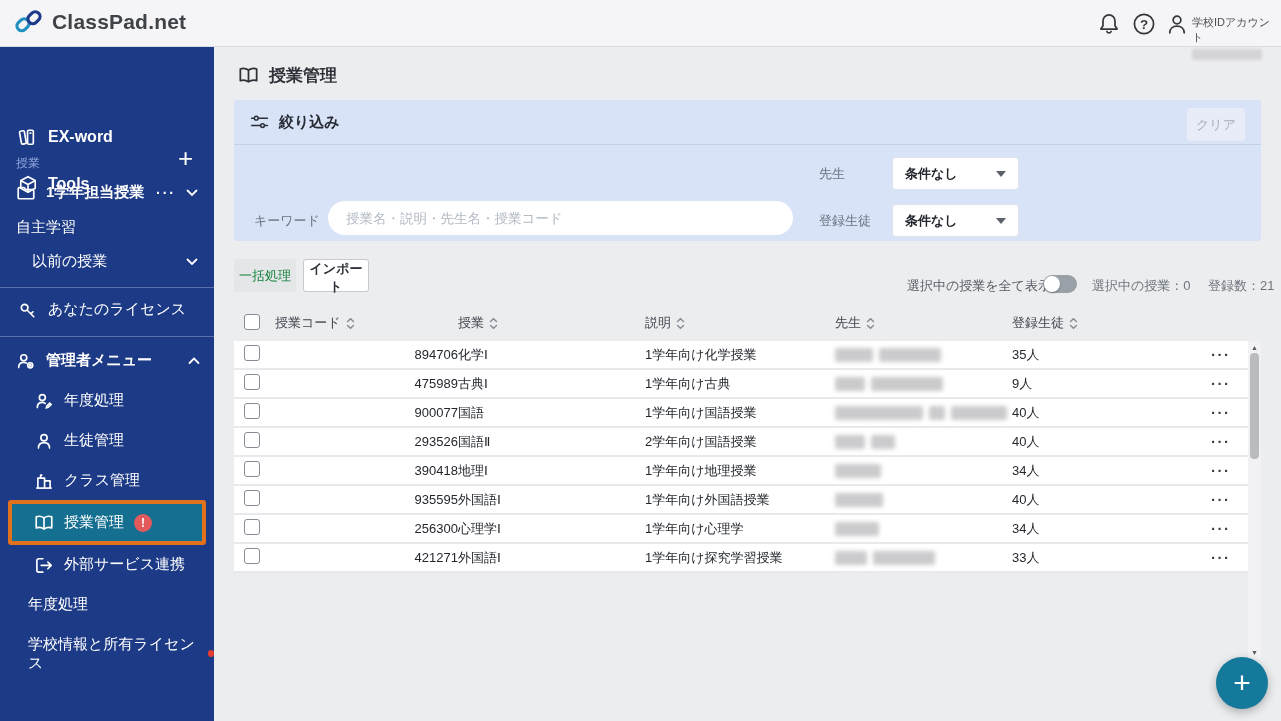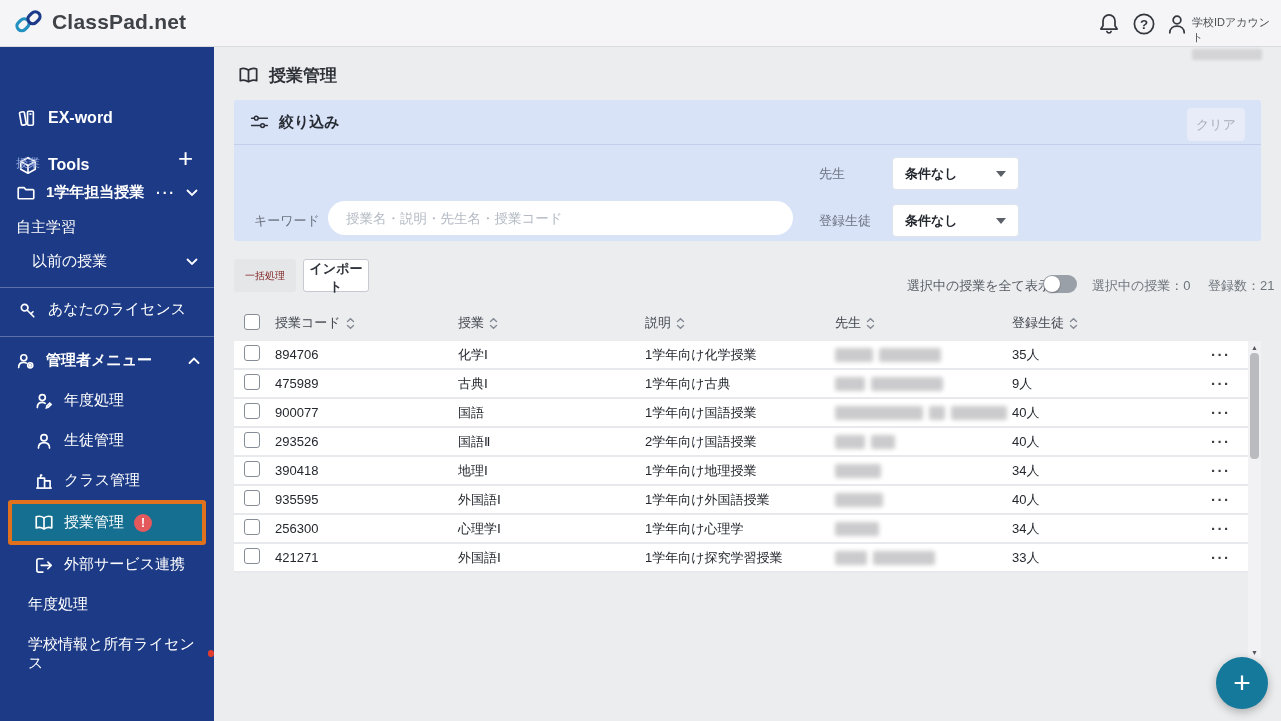--- a/index.html
+++ b/index.html
@@ -22,21 +22,21 @@
   .account { position:absolute; left:1192px; top:7px;margin-top:8px; }
   .account-label { font-size:11px; color:#4a4d52; display:block; }
   .account-blur { display:block; width:70px; height:11px; margin-top:4px;
     background:#d4d4d6; border-radius:2px; filter:blur(1.5px); }
 
   
   .sidebar { position:absolute; left:0; top:47px; width:214px; height:674px;
     background:#1c3a85; color:#fff; z-index:5; }
   .snav { position:absolute; display:flex; align-items:center; gap:10px; cursor:pointer; font-size:15px; }
   .snav .ic { width:20px; height:18px; color:#fff; flex:0 0 auto; }
-  .bold { font-weight:700; font-size:16px; }
+  .bold { font-weight:700; font-size:16px;margin-top:19px; }
   .sec-label { position:absolute; left:16px; top:108px; font-size:12px; color:#93a7dc; }
   .plus-btn { position:absolute; left:178px; top:98px; font-size:26px; font-weight:300; color:#fff; cursor:pointer; line-height:1; }
   .sdots { letter-spacing:2px; font-weight:700; font-size:14px; cursor:pointer; }
   .divider { position:absolute; left:0; width:214px; height:1px; background:rgba(255,255,255,.28); }
   .sel-item { position:absolute; left:8px; top:453px; width:198px; height:45px;
     background:#156f90; border:4px solid #e2711d; border-radius:3px;
     display:flex; align-items:center; gap:10px; padding-left:22px; cursor:pointer; font-size:15px; }
   .badge { width:18px; height:18px; border-radius:50%; background:#e4595c; color:#fff;
     font-size:12px; font-weight:700; display:flex; align-items:center; justify-content:center; }
   .red-dot { display:inline-block; width:7px; height:7px; border-radius:50%; background:#e23d2e;
@@ -65,41 +65,41 @@
   .kw-input::placeholder { color:#b3bac4; }
   .selbox { position:absolute; left:658px; width:127px; height:33px; background:#fff;
     border:1px solid #dfe3ea; border-radius:4px; display:flex; align-items:center;
     padding:0 12px; cursor:pointer; }
   .sel-teacher { top:57px; } .sel-students { top:104px; }
   .selbox .val { font-size:13px; font-weight:700; color:#23272e; flex:1; }
   .caret { width:0; height:0; border-left:5px solid transparent; border-right:5px solid transparent;
     border-top:6px solid #5b6069; }
 
   .bulk-btn { position:absolute; left:234px; top:259px; width:62px; height:33px;
-    background:#e4e6e8; border:none; border-radius:3px; color:#7f1d1d; font-size:10px; cursor:pointer; }
+    background:#e4e6e8; border:none; border-radius:3px; color:#15803d; font-size:13px; cursor:pointer; }
   .import-btn { position:absolute; left:303px; top:259px; width:66px; height:33px;
     background:#fff; border:1px solid #c7cad0; border-radius:3px; color:#30343b;
     font-size:13px; font-weight:700; cursor:pointer; }
   .tgl-label { position:absolute; left:907px; top:277px; font-size:13px; color:#565c64; }
   .toggle { position:absolute; left:1043px; top:275px; width:34px; height:18px; border-radius:9px;
     background:#9aa0a7; cursor:pointer; }
   .toggle .knob { position:absolute; left:1px; top:1px; width:16px; height:16px; border-radius:50%;
     background:#fff; box-shadow:0 1px 2px rgba(0,0,0,.3); }
   .sel-info { position:absolute; left:1092px; top:277px; font-size:13px; color:#6e747c; }
   .total-info { position:absolute; left:1208px; top:277px; font-size:13px; color:#6e747c; }
 
   
   .thead { position:absolute; left:234px; top:305px; width:1027px; height:36px;
     display:flex; align-items:center; font-size:13px; color:#41464e; }
   .trows { position:absolute; left:234px; top:341px; width:1027px; height:320px; overflow:hidden; }
   .trow { height:29px; background:#fff; border-bottom:2px solid #e7e9ec;
     display:flex; align-items:center; font-size:13px; color:#24282e; }
   .cell { flex:0 0 auto; }
   .c-check { width:41px; padding-left:10px; }
-  .c-code { width:183px; }
+  .c-code { width:183px;text-align:right; }
   .c-name { width:187px; }
   .c-desc { width:190px; }
   .c-teacher { width:177px; display:flex; gap:6px; align-items:center; }
   .c-students { width:197px; }
   .c-menu { width:42px; padding-left:2px; }
   .checkbox { display:inline-block; width:16px; height:16px; border:1.5px solid #878d96;
     border-radius:3px; background:#fff; cursor:pointer; }
   .hcell { display:flex; align-items:center; gap:5px; cursor:pointer; }
   .sorticon { color:#858b94; }
   .blur-chip { height:14px; background:#cbcbcd; border-radius:2px; filter:blur(2px); }

